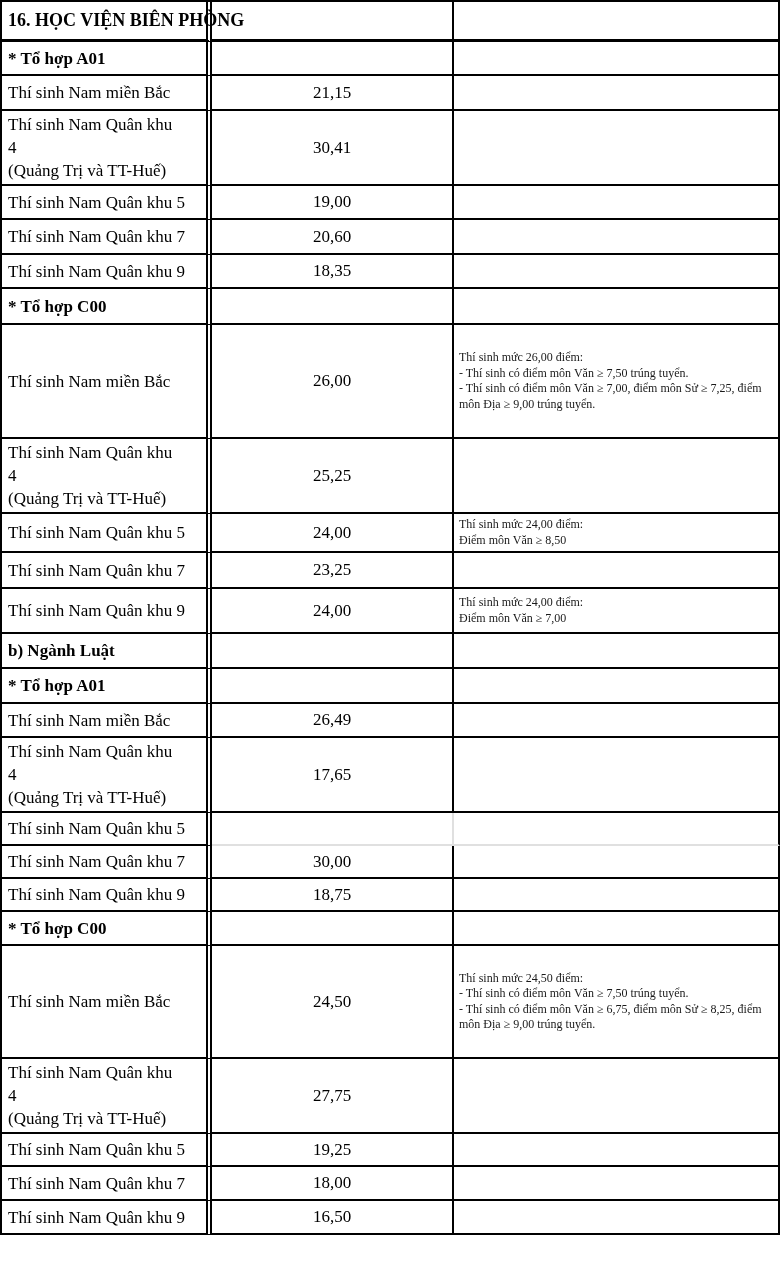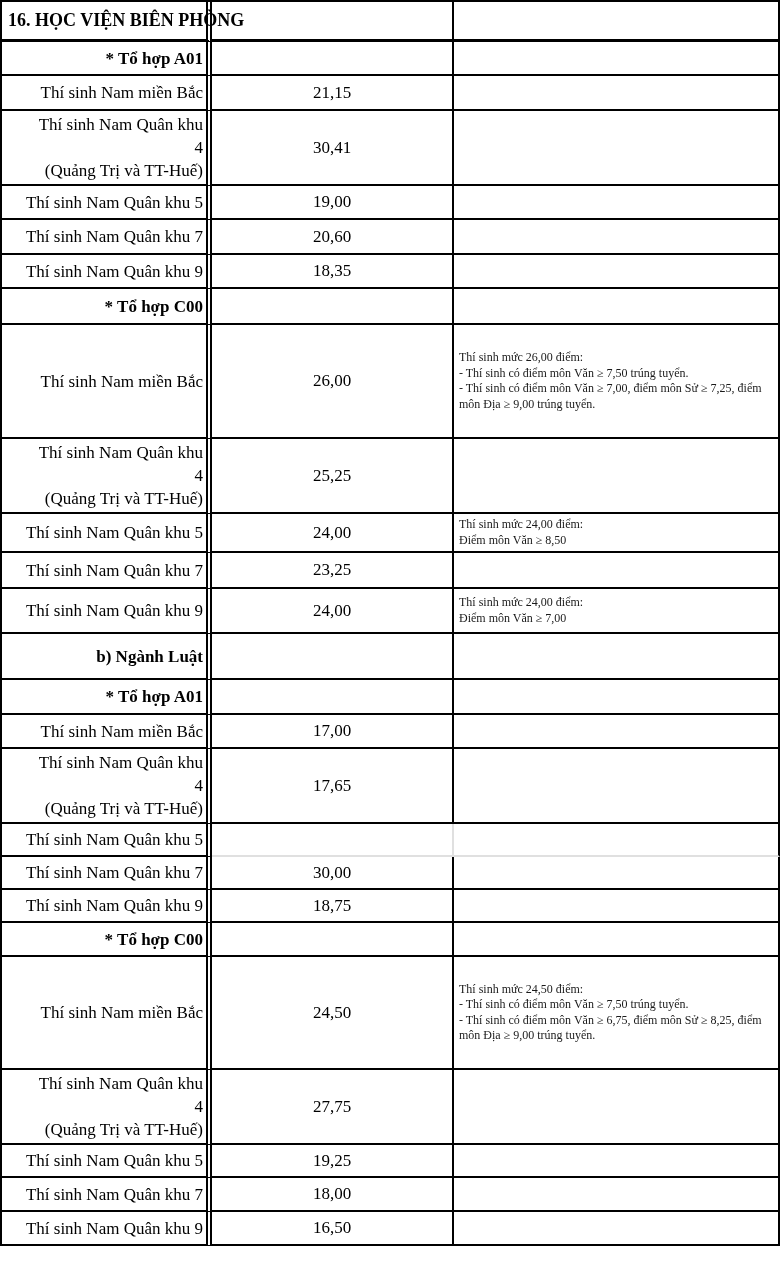--- a/index.html
+++ b/index.html
@@ -7,21 +7,21 @@
     width:780px;height:1266px;overflow:hidden;background:#fff;position:relative;
     font-family:"Liberation Serif","DejaVu Serif",serif;color:#000;
   }
   table.score-table{
     width:780px;table-layout:fixed;border-spacing:0;border-collapse:separate;
     border-top:2px solid #000;border-left:2px solid #000;
   }
   td{box-sizing:border-box;vertical-align:middle;background:#fff;
      border-right:2px solid #000;border-bottom:2px solid #000;padding:0;}
   td.c1{border-right:6px double #000;padding:2px 3px 2px 6px;
-        font-size:17px;line-height:23px;white-space:pre;overflow:hidden;text-align:right;}
+        font-size:17px;line-height:23px;white-space:pre;overflow:hidden;}
   td.c2{text-align:center;font-size:17px;margin-top:12px;}
   td.c3{font-size:12px;line-height:15.5px;padding:3px 5px;white-space:pre-line;color:#1a1a1a;}
   tr.title td{border-bottom:3px solid #000;}
   tr.title td.c1{font-weight:bold;font-size:18px;white-space:nowrap;overflow:visible;}
   tr.section td.c1, tr.group td.c1{font-weight:bold;}
   td.light-r{border-right-color:#e0e0e0;}
   td.light-b{border-bottom-color:#e0e0e0;}
 </style>
 </head>
 <body>
@@ -100,33 +100,33 @@
           <td class="c1">Thí sinh Nam Quân khu 7</td>
           <td class="c2">23,25</td>
           <td class="c3"></td>
         </tr>
         <tr class="data" style="height: 45px;">
           <td class="c1">Thí sinh Nam Quân khu 9</td>
           <td class="c2">24,00</td>
           <td class="c3">Thí sinh mức 24,00 điểm:
 Điểm môn Văn ≥ 7,00</td>
         </tr>
-        <tr class="section" style="height: 46px;">
+        <tr class="section" style="height: 35px;">
           <td class="c1">b) Ngành Luật</td>
           <td class="c2"></td>
           <td class="c3"></td>
         </tr>
         <tr class="group" style="height: 35px;">
           <td class="c1">* Tổ hợp A01</td>
           <td class="c2"></td>
           <td class="c3"></td>
         </tr>
         <tr class="data" style="height: 34px;">
           <td class="c1">Thí sinh Nam miền Bắc</td>
-          <td class="c2">17,00</td>
+          <td class="c2">26,49</td>
           <td class="c3"></td>
         </tr>
         <tr class="data" style="height: 72px;">
           <td class="c1">Thí sinh Nam Quân khu
 4
 (Quảng Trị và TT-Huế)</td>
           <td class="c2">17,65</td>
           <td class="c3"></td>
         </tr>
         <tr class="data" style="height: 33px;">

